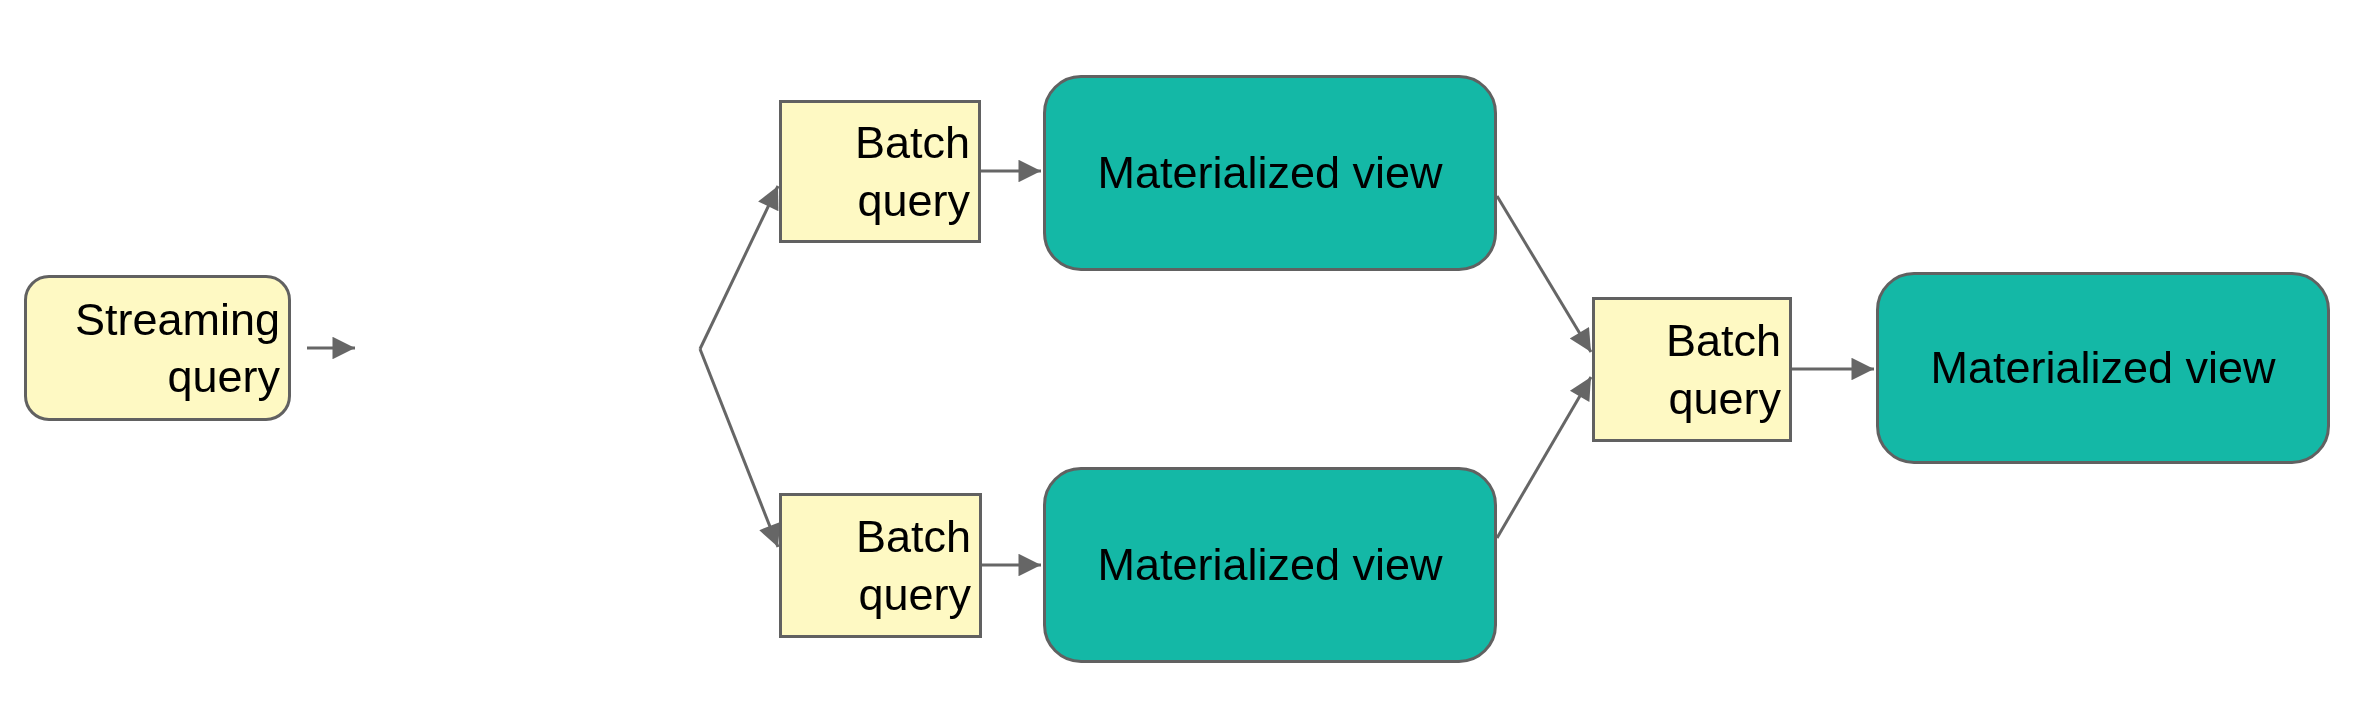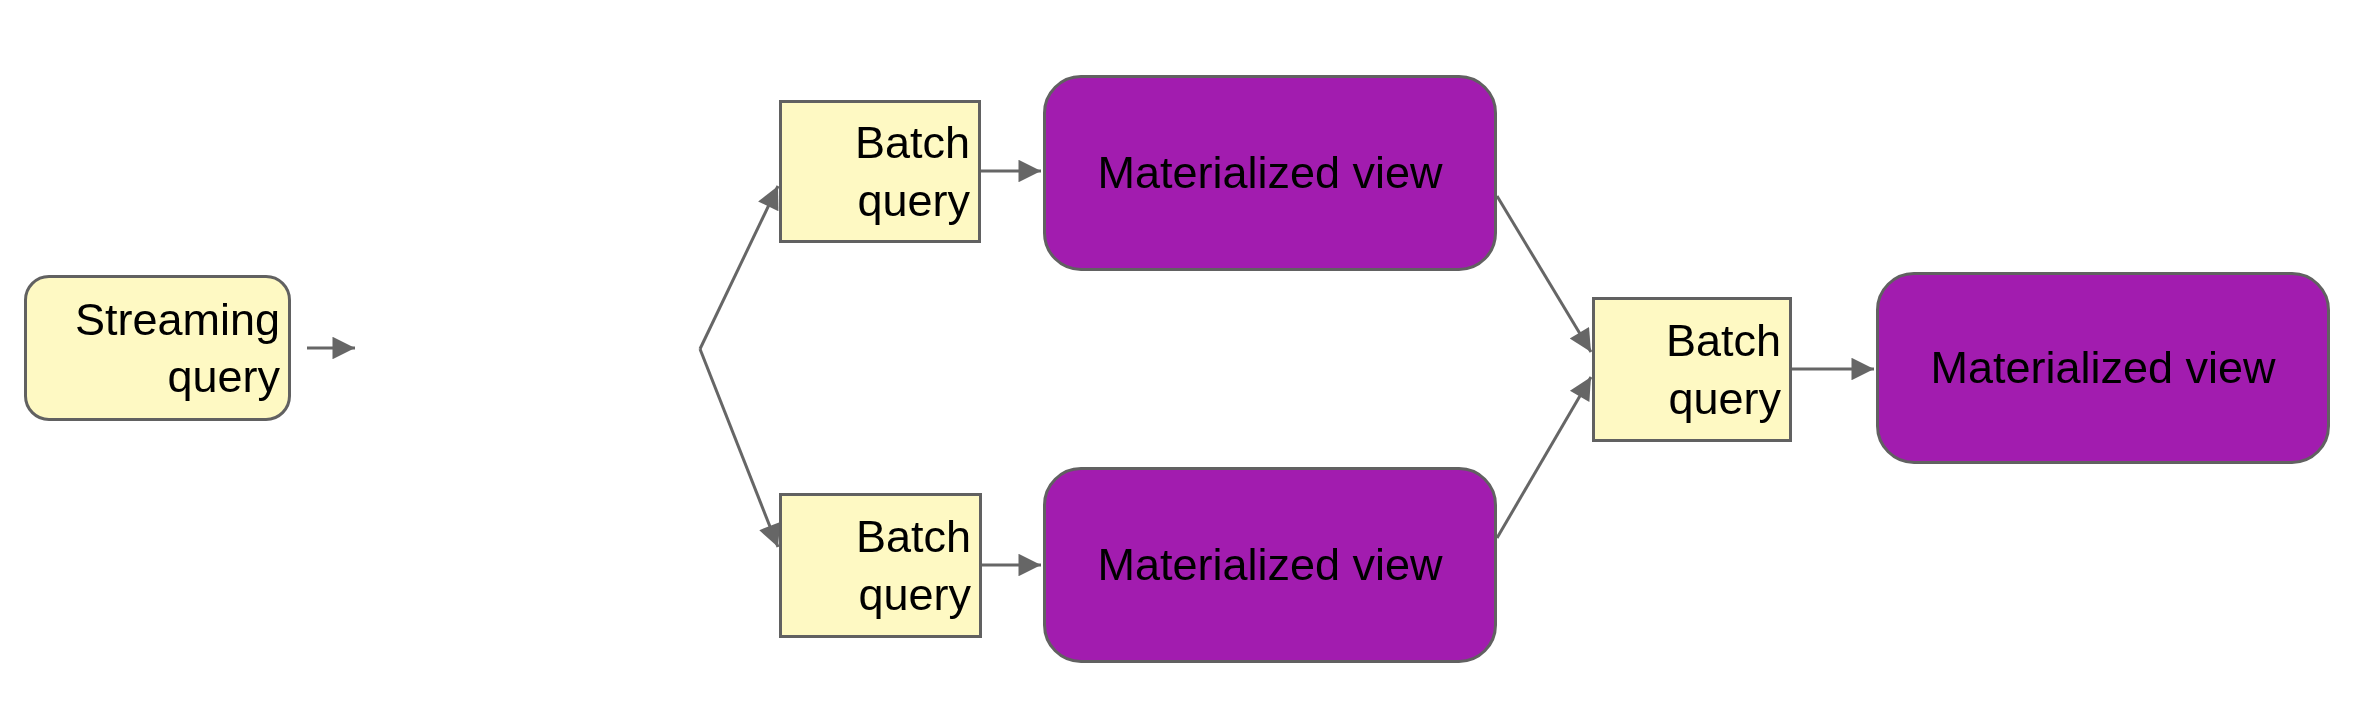--- a/index.html
+++ b/index.html
@@ -35,21 +35,21 @@
     line-height: 1.27;
     color: #000000;
   }
   .node .lbl { padding: 0 8px; }
   .query-node {
     background: #fef9c3;
     border-radius: 0;
     text-align: right;
   }
   .view-node {
-    background: #a21caf;
+    background: #14b8a6;
     border-radius: 38px;
   }
   
   #n-streaming   { left: 24px;   top: 275px; width: 267px; height: 146px; border-radius: 25px; }
   #n-table       { left: 357px;  top: 255px; width: 343px; height: 189px; }
   #n-batch-top   { left: 779px;  top: 100px; width: 202px; height: 143px; }
   #n-mv-top      { left: 1043px; top: 75px;  width: 454px; height: 196px; }
   #n-batch-bot   { left: 779px;  top: 493px; width: 203px; height: 145px; }
   #n-mv-bot      { left: 1043px; top: 467px; width: 454px; height: 196px; }
   #n-batch-right { left: 1592px; top: 297px; width: 200px; height: 145px; }

